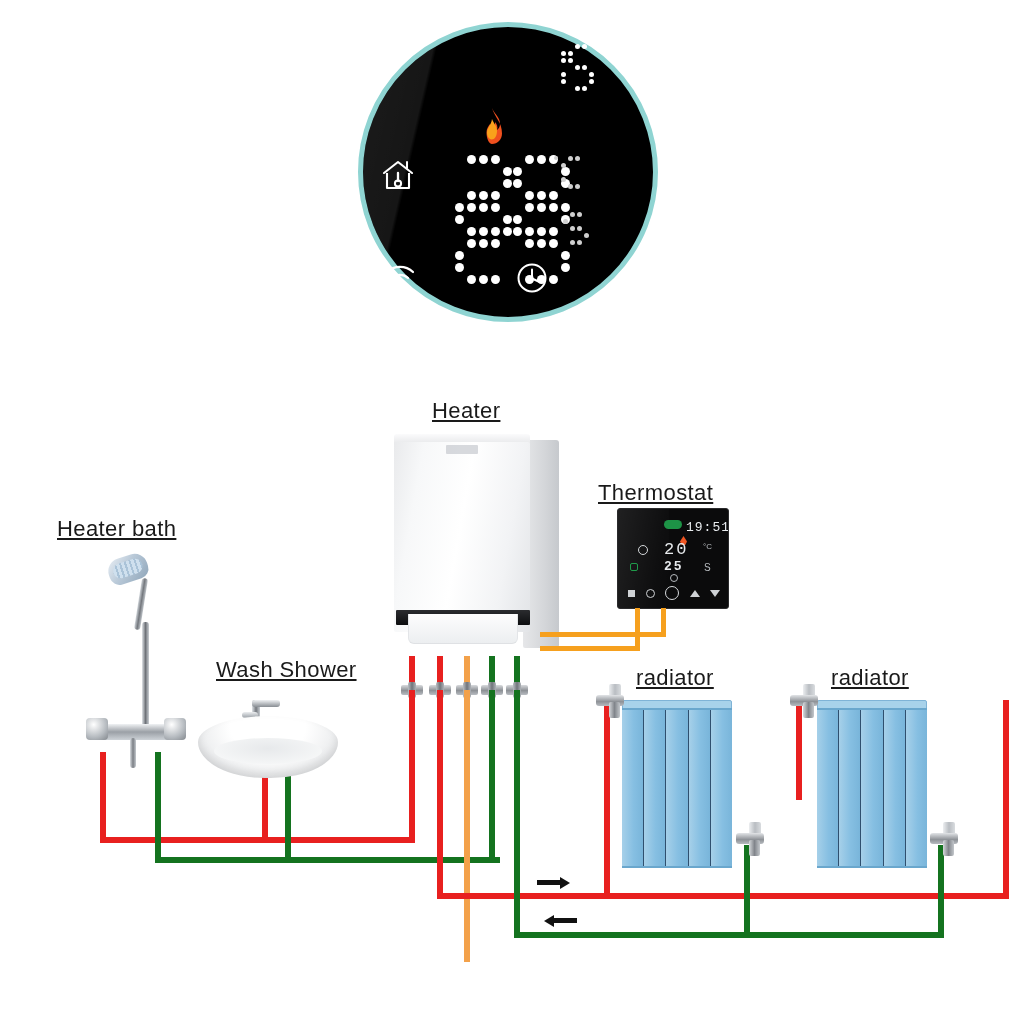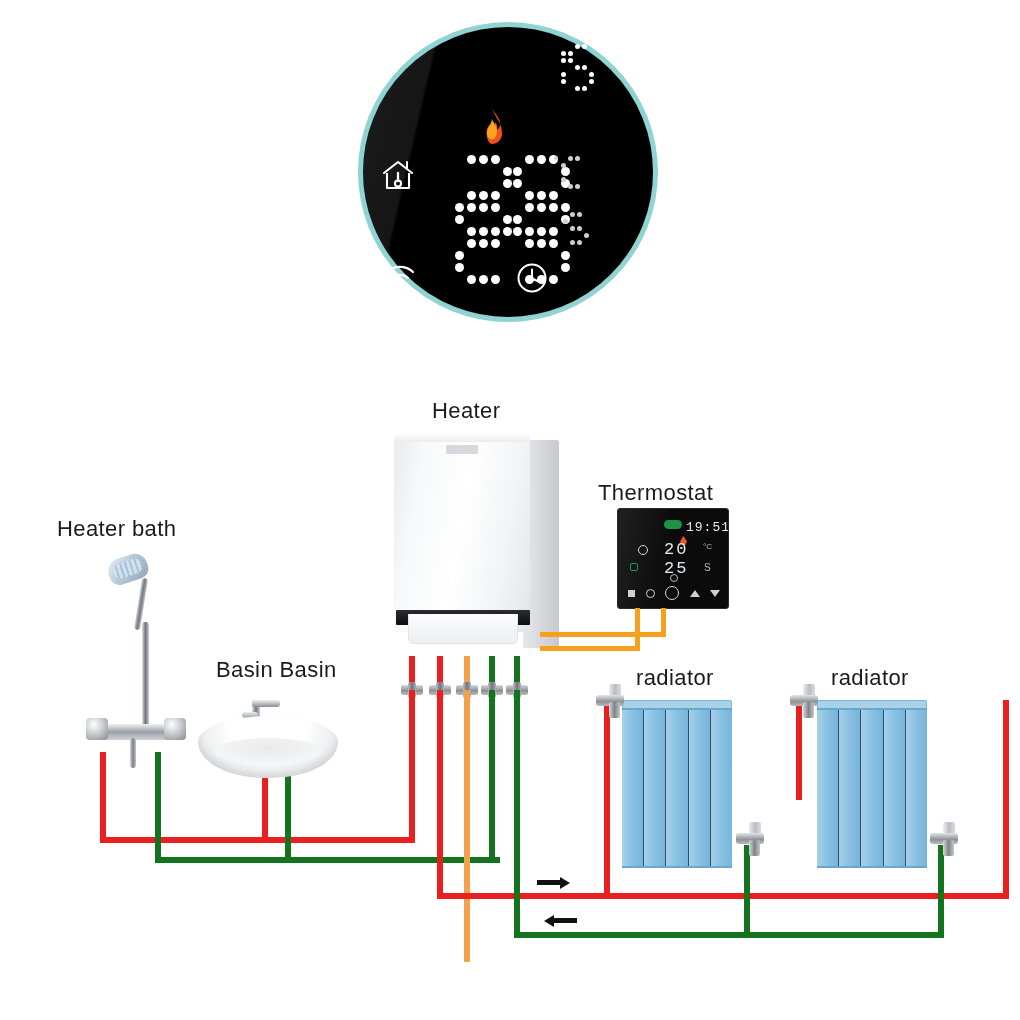--- a/index.html
+++ b/index.html
@@ -49,20 +49,21 @@
   #hero-clock-icon { position: absolute; left: 516px; top: 262px; width: 32px; height: 32px; }
 
   
   .label {
     position: absolute;
     color: #1a1a1a;
     font-size: 22px;
     font-family: "Liberation Sans", sans-serif;
     letter-spacing: 0.4px;
     white-space: nowrap;
+    text-decoration: underline;
   }
   #label-heater      { left: 432px; top: 398px; }
   #label-thermostat  { left: 598px; top: 480px; }
   #label-shower      { left: 57px;  top: 516px; }
   #label-washbasin   { left: 216px; top: 657px; }
   #label-radiator-1  { left: 636px; top: 665px; }
   #label-radiator-2  { left: 831px; top: 665px; }
 
   
   .pipe { position: absolute; }
@@ -383,21 +384,21 @@
   </svg>
 
   <svg id="hero-clock-icon" viewBox="0 0 32 32">
     <circle cx="16" cy="16" r="13.5" fill="none" stroke="#fff" stroke-width="2"></circle>
     <path d="M16 7.5 L16 16.5 L22.5 19.5" fill="none" stroke="#fff" stroke-width="2" stroke-linecap="round" stroke-linejoin="round"></path>
   </svg>
 
   <div class="label" id="label-heater">Heater</div>
   <div class="label" id="label-thermostat">Thermostat</div>
   <div class="label" id="label-shower">Heater bath</div>
-  <div class="label" id="label-washbasin">Basin Basin</div>
+  <div class="label" id="label-washbasin">Wash Shower</div>
   <div class="label" id="label-radiator-1">radiator</div>
   <div class="label" id="label-radiator-2">radiator</div>
 
   <div id="heater">
     <div id="heater-side"></div>
     <div id="heater-top"></div>
     <div id="heater-body">
       <div id="heater-brand"></div>
       <div id="heater-strip"></div>
     </div>
@@ -417,22 +418,22 @@
          background:#ef5623;clip-path:polygon(50% 0,100% 60%,75% 100%,25% 100%,0 60%);"></div>
 
     <div class="tsrow" style="left:20px;top:36px;width:10px;height:10px;border:1.2px solid #d3d6d9;border-radius:50%;"></div>
 
     <div class="tsrow" style="left:12px;top:54px;width:8px;height:8px;border:1.3px solid #1f9b4a;border-radius:2px;"></div>
 
     <div class="tsrow" style="left:46px;top:31px;color:#e7eaed;font-size:17px;letter-spacing:2px;
          font-family:'Liberation Mono',monospace;">20</div>
     <div class="tsrow" style="left:85px;top:33px;color:#b9bdc1;font-size:8px;">°C</div>
 
-    <div class="tsrow" style="left:46px;top:50px;color:#e7eaed;font-size:17px;letter-spacing:2px;
-         font-family:'Liberation Mono',monospace;">25</div>
+    <div class="tsrow" style="left:46px;top:50px;color:#e7eaed;font-size:13px;letter-spacing:2px;
+         font-family:'Liberation Mono',monospace;font-weight:bold;">25</div>
     <div class="tsrow" style="left:86px;top:53px;color:#b9bdc1;font-size:10px;">S</div>
 
     <div class="tsrow" style="left:52px;top:65px;width:8px;height:8px;border:1px solid #b6babe;border-radius:50%;"></div>
 
     <div id="ts-buttons">
       <div style="width:7px;height:7px;background:#cfd2d5;"></div>
       <div style="width:9px;height:9px;border:1.3px solid #cfd2d5;border-radius:50%;"></div>
       <div id="ts-power"></div>
       <div style="width:0;height:0;border-left:5px solid transparent;border-right:5px solid transparent;border-bottom:7px solid #cfd2d5;"></div>
       <div style="width:0;height:0;border-left:5px solid transparent;border-right:5px solid transparent;border-top:7px solid #cfd2d5;"></div>

